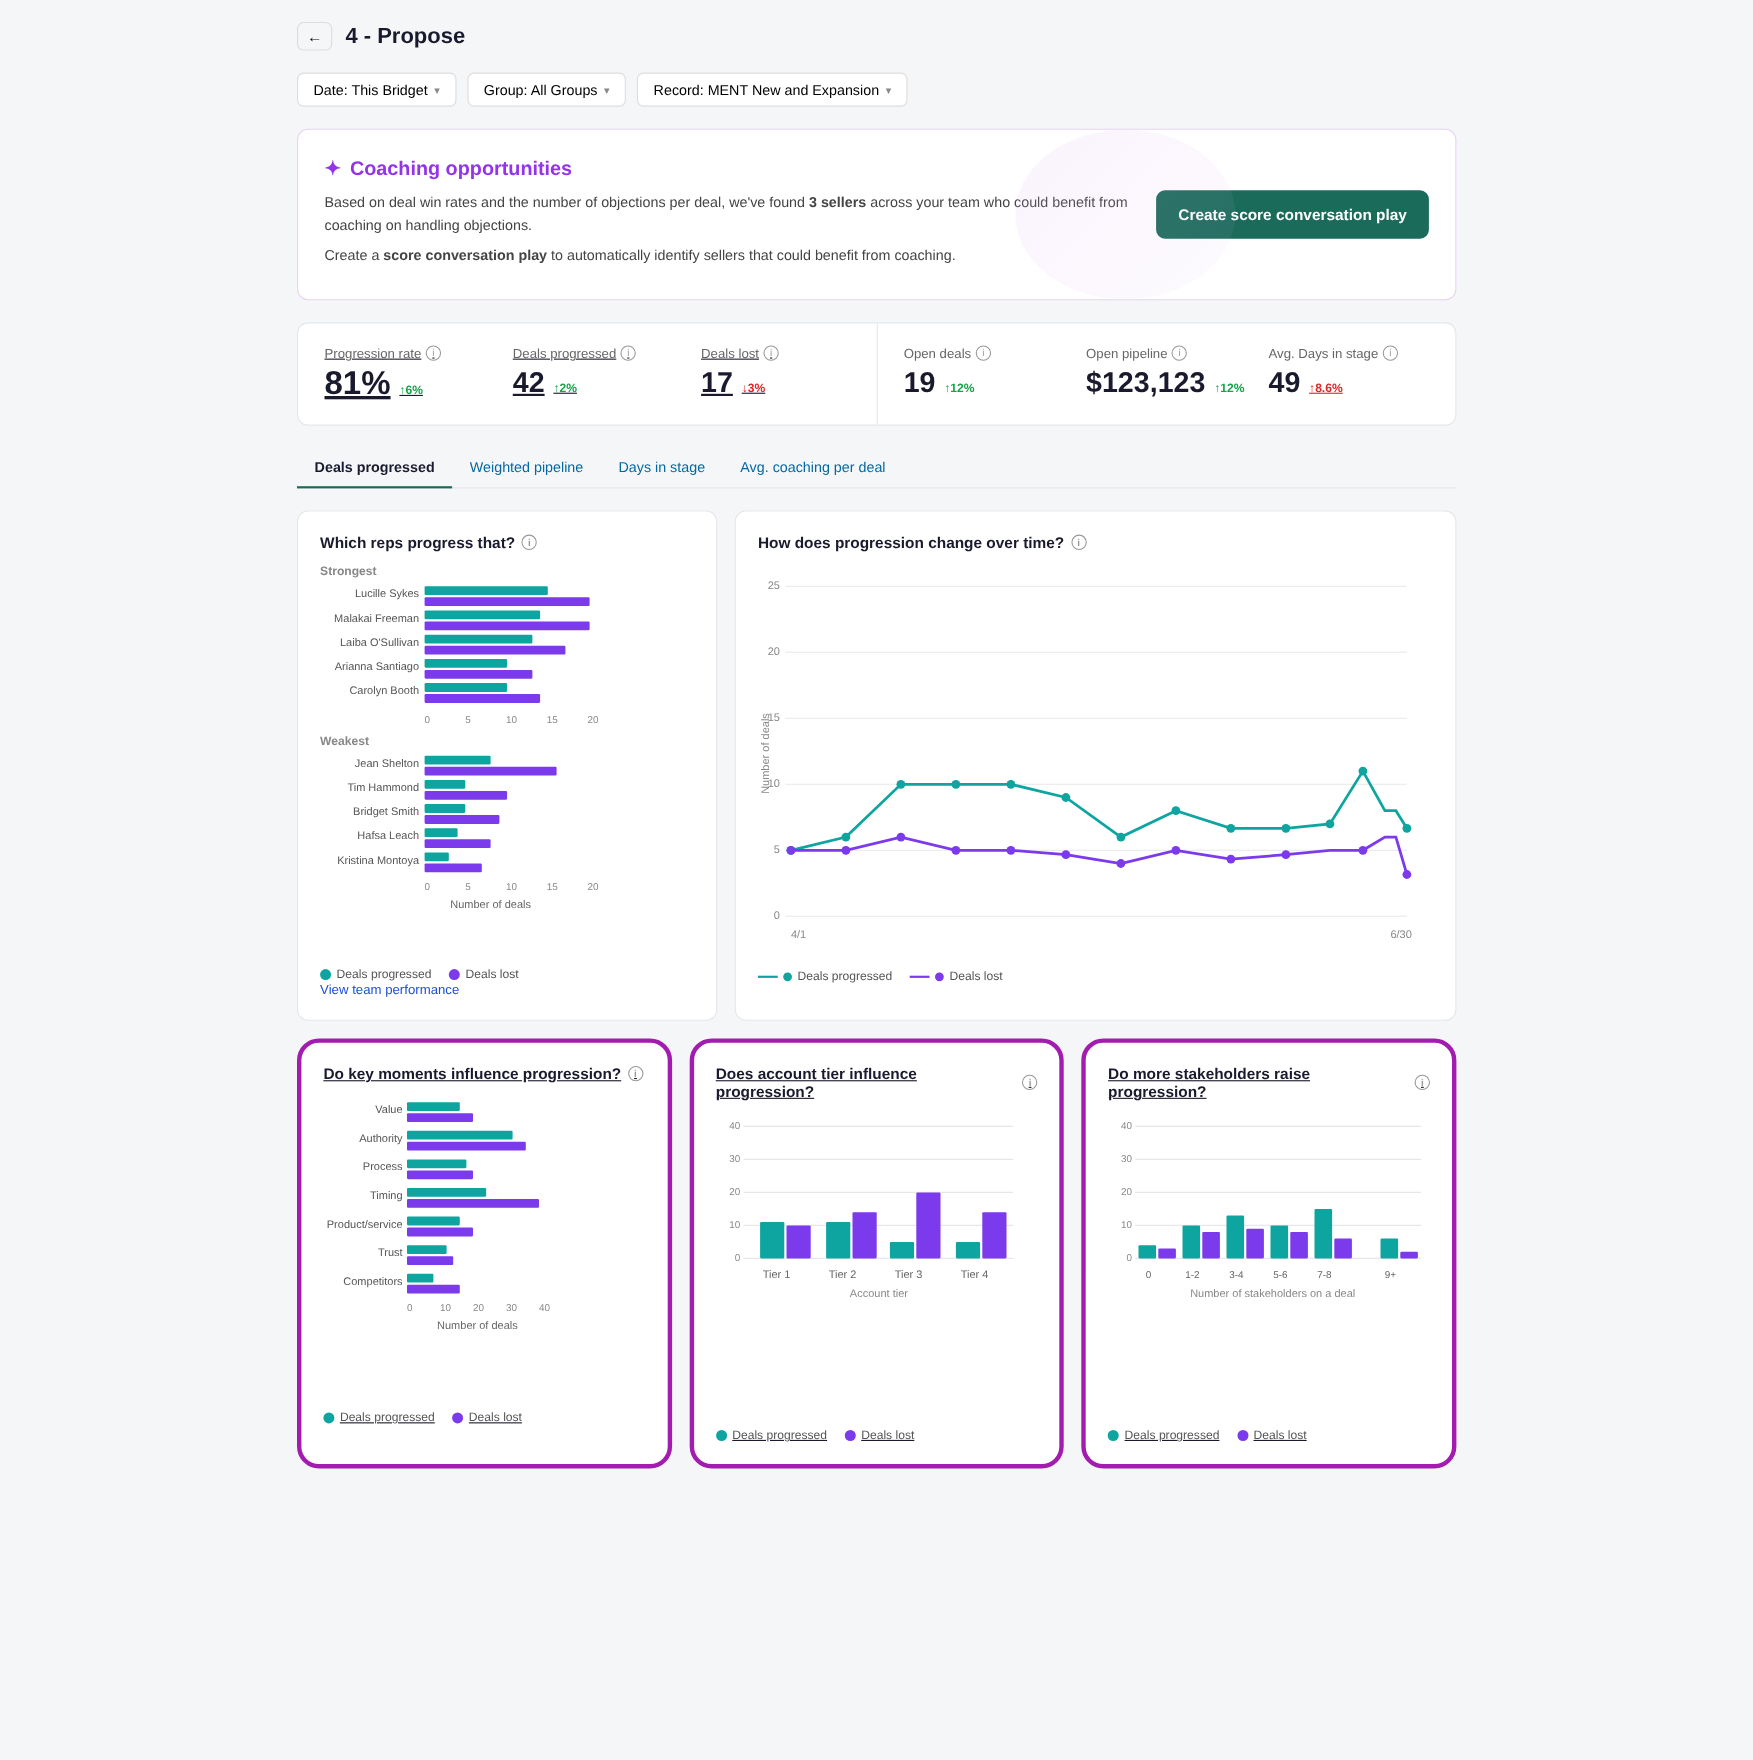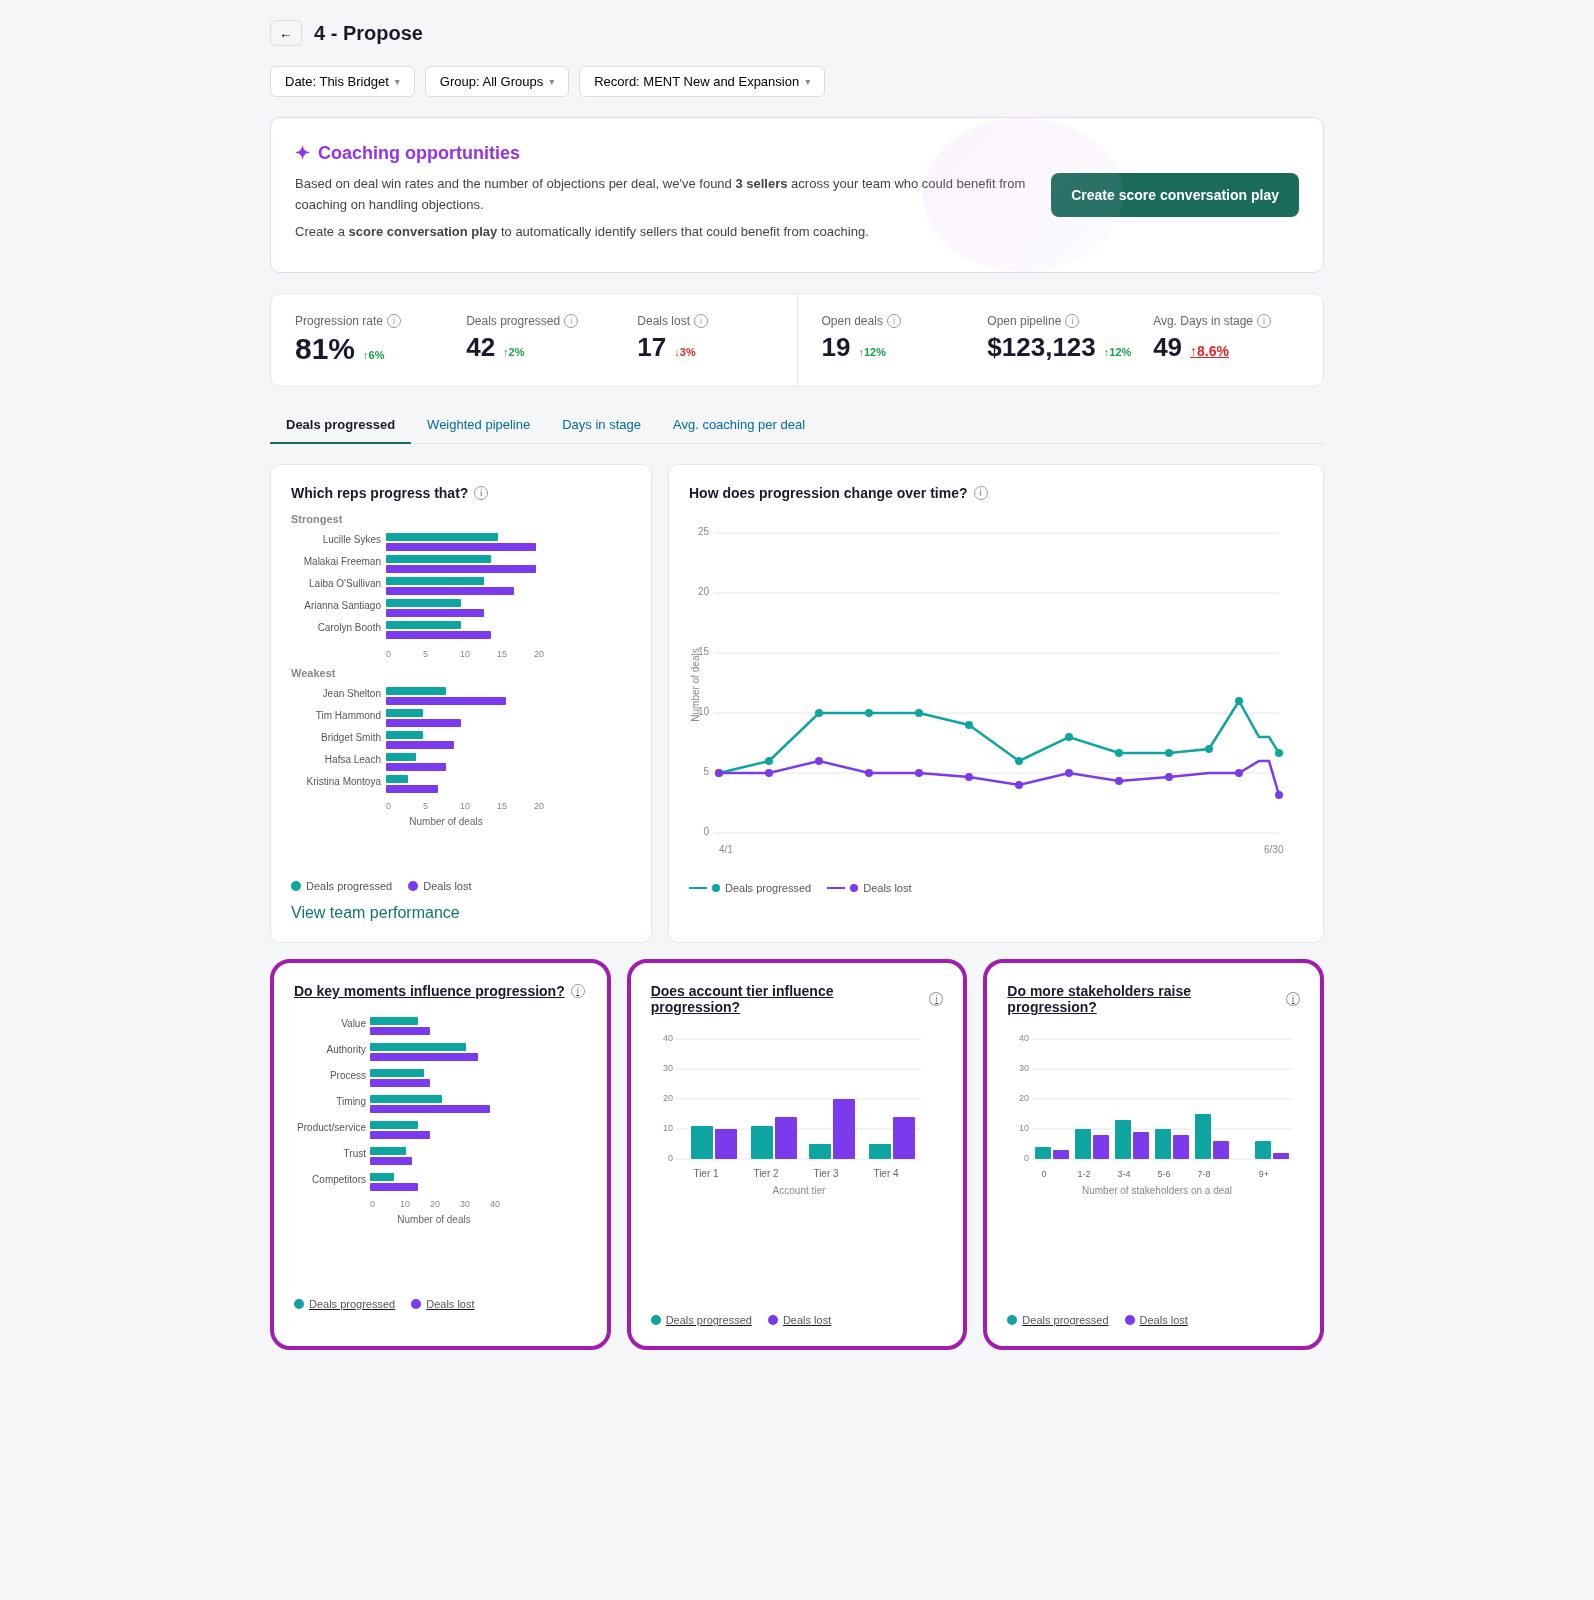--- a/index.html
+++ b/index.html
@@ -18,30 +18,30 @@
     .coaching-card { background: white; border: 1px solid #e8d4f0; border-radius: 10px; padding: 24px; margin-bottom: 20px; display: flex; align-items: center; justify-content: space-between; position: relative; overflow: hidden; }
     .coaching-card::after { content: ''; position: absolute; right: 200px; top: 0; bottom: 0; width: 200px; background: linear-gradient(135deg, rgba(220,180,240,0.15) 0%, rgba(220,180,240,0.05) 100%); border-radius: 50%; }
     .coaching-left { flex: 1; }
     .coaching-title { color: #9333ea; font-size: 18px; font-weight: 700; display: flex; align-items: center; gap: 8px; margin-bottom: 10px; }
     .coaching-title .sparkle { font-size: 18px; }
     .coaching-body { font-size: 13px; line-height: 1.6; color: #444; margin-bottom: 6px; }
     .coaching-body strong { font-weight: 700; }
     .create-btn { background: #1a6b5a; color: white; border: none; border-radius: 8px; padding: 14px 20px; cursor: pointer; font-size: 14px; font-weight: 600; white-space: nowrap; flex-shrink: 0; }
     
     .metrics-row { display: flex; background: white; border: 1px solid #e5e7eb; border-radius: 10px; margin-bottom: 20px; overflow: hidden; }
-    .metrics-left { flex: 1; display: flex; gap: 16px; padding: 20px 24px; border-right: 1px solid #e5e7eb; }
+    .metrics-left { flex: 1; display: flex; gap: 16px; padding: 20px 24px; border-right: 1px solid #e5e7eb; text-decoration: underline; }
     .metrics-right { flex: 1; display: flex; gap: 0; padding: 20px 24px; }
     .metric { flex: 1; padding-right: 20px; }
     .metric:last-child { padding-right: 0; }
     .metric-label { font-size: 12px; color: #666; margin-bottom: 4px; display: flex; align-items: center; gap: 4px; }
     .metric-value { font-size: 26px; font-weight: 700; display: flex; align-items: baseline; gap: 8px; }
     .metric-value.large { font-size: 30px; }
     .trend-up { font-size: 11px; color: #16a34a; display: flex; align-items: center; gap: 2px; }
     .trend-down { font-size: 11px; color: #dc2626; display: flex; align-items: center; gap: 2px; }
-    .trend-up-red { font-size: 14px; color: #dc2626; display: flex; align-items: center; gap: 2px; text-decoration: underline; }
+    .trend-up-red { font-size: 11px; color: #dc2626; display: flex; align-items: center; gap: 2px; text-decoration: underline; }
     .info-icon { width: 14px; height: 14px; border: 1px solid #999; border-radius: 50%; display: inline-flex; align-items: center; justify-content: center; font-size: 9px; color: #999; cursor: pointer; }
     
     .tabs { display: flex; gap: 0; border-bottom: 1px solid #e5e7eb; margin-bottom: 20px; }
     .tab { padding: 10px 16px; cursor: pointer; font-size: 13px; color: #0369a1; border-bottom: 2px solid transparent; margin-bottom: -1px; }
     .tab.active { color: #1a1a2e; border-bottom: 2px solid #1a6b5a; font-weight: 600; }
     
     .charts-row { display: flex; gap: 16px; margin-bottom: 16px; }
     .chart-card { background: white; border: 1px solid #e5e7eb; border-radius: 10px; padding: 20px; }
     .chart-card.half { flex: 1; }
     .chart-card.two-thirds { flex: 2; }
@@ -50,21 +50,21 @@
     
     .legend { display: flex; gap: 16px; margin-top: 12px; font-size: 11px; color: #555; }
     .legend-item { display: flex; align-items: center; gap: 5px; }
     .legend-dot { width: 10px; height: 10px; border-radius: 50%; }
     .legend-dot.teal { background: #0ea5a0; }
     .legend-dot.purple { background: #7c3aed; }
     .legend-line { width: 18px; height: 2px; }
     .legend-line.teal { background: #0ea5a0; }
     .legend-line.purple { background: #7c3aed; }
     
-    .view-link { color: #0f766e; font-size: 16px; cursor: pointer; margin-top: 12px; display: inline-block; }
+    .view-link { color: #1d4ed8; font-size: 12px; cursor: pointer; display: inline-block; }
     
     svg text { font-family: -apple-system, BlinkMacSystemFont, 'Segoe UI', sans-serif; }
     
     .bottom-charts { display: flex; gap: 16px; }
     .bottom-chart-card { background: white; border: 4px solid #a21caf; border-radius: 20px; padding: 20px; flex: 1; text-decoration: underline; }
   </style>
 </head>
 <body>
 
 <div class="page-container">

